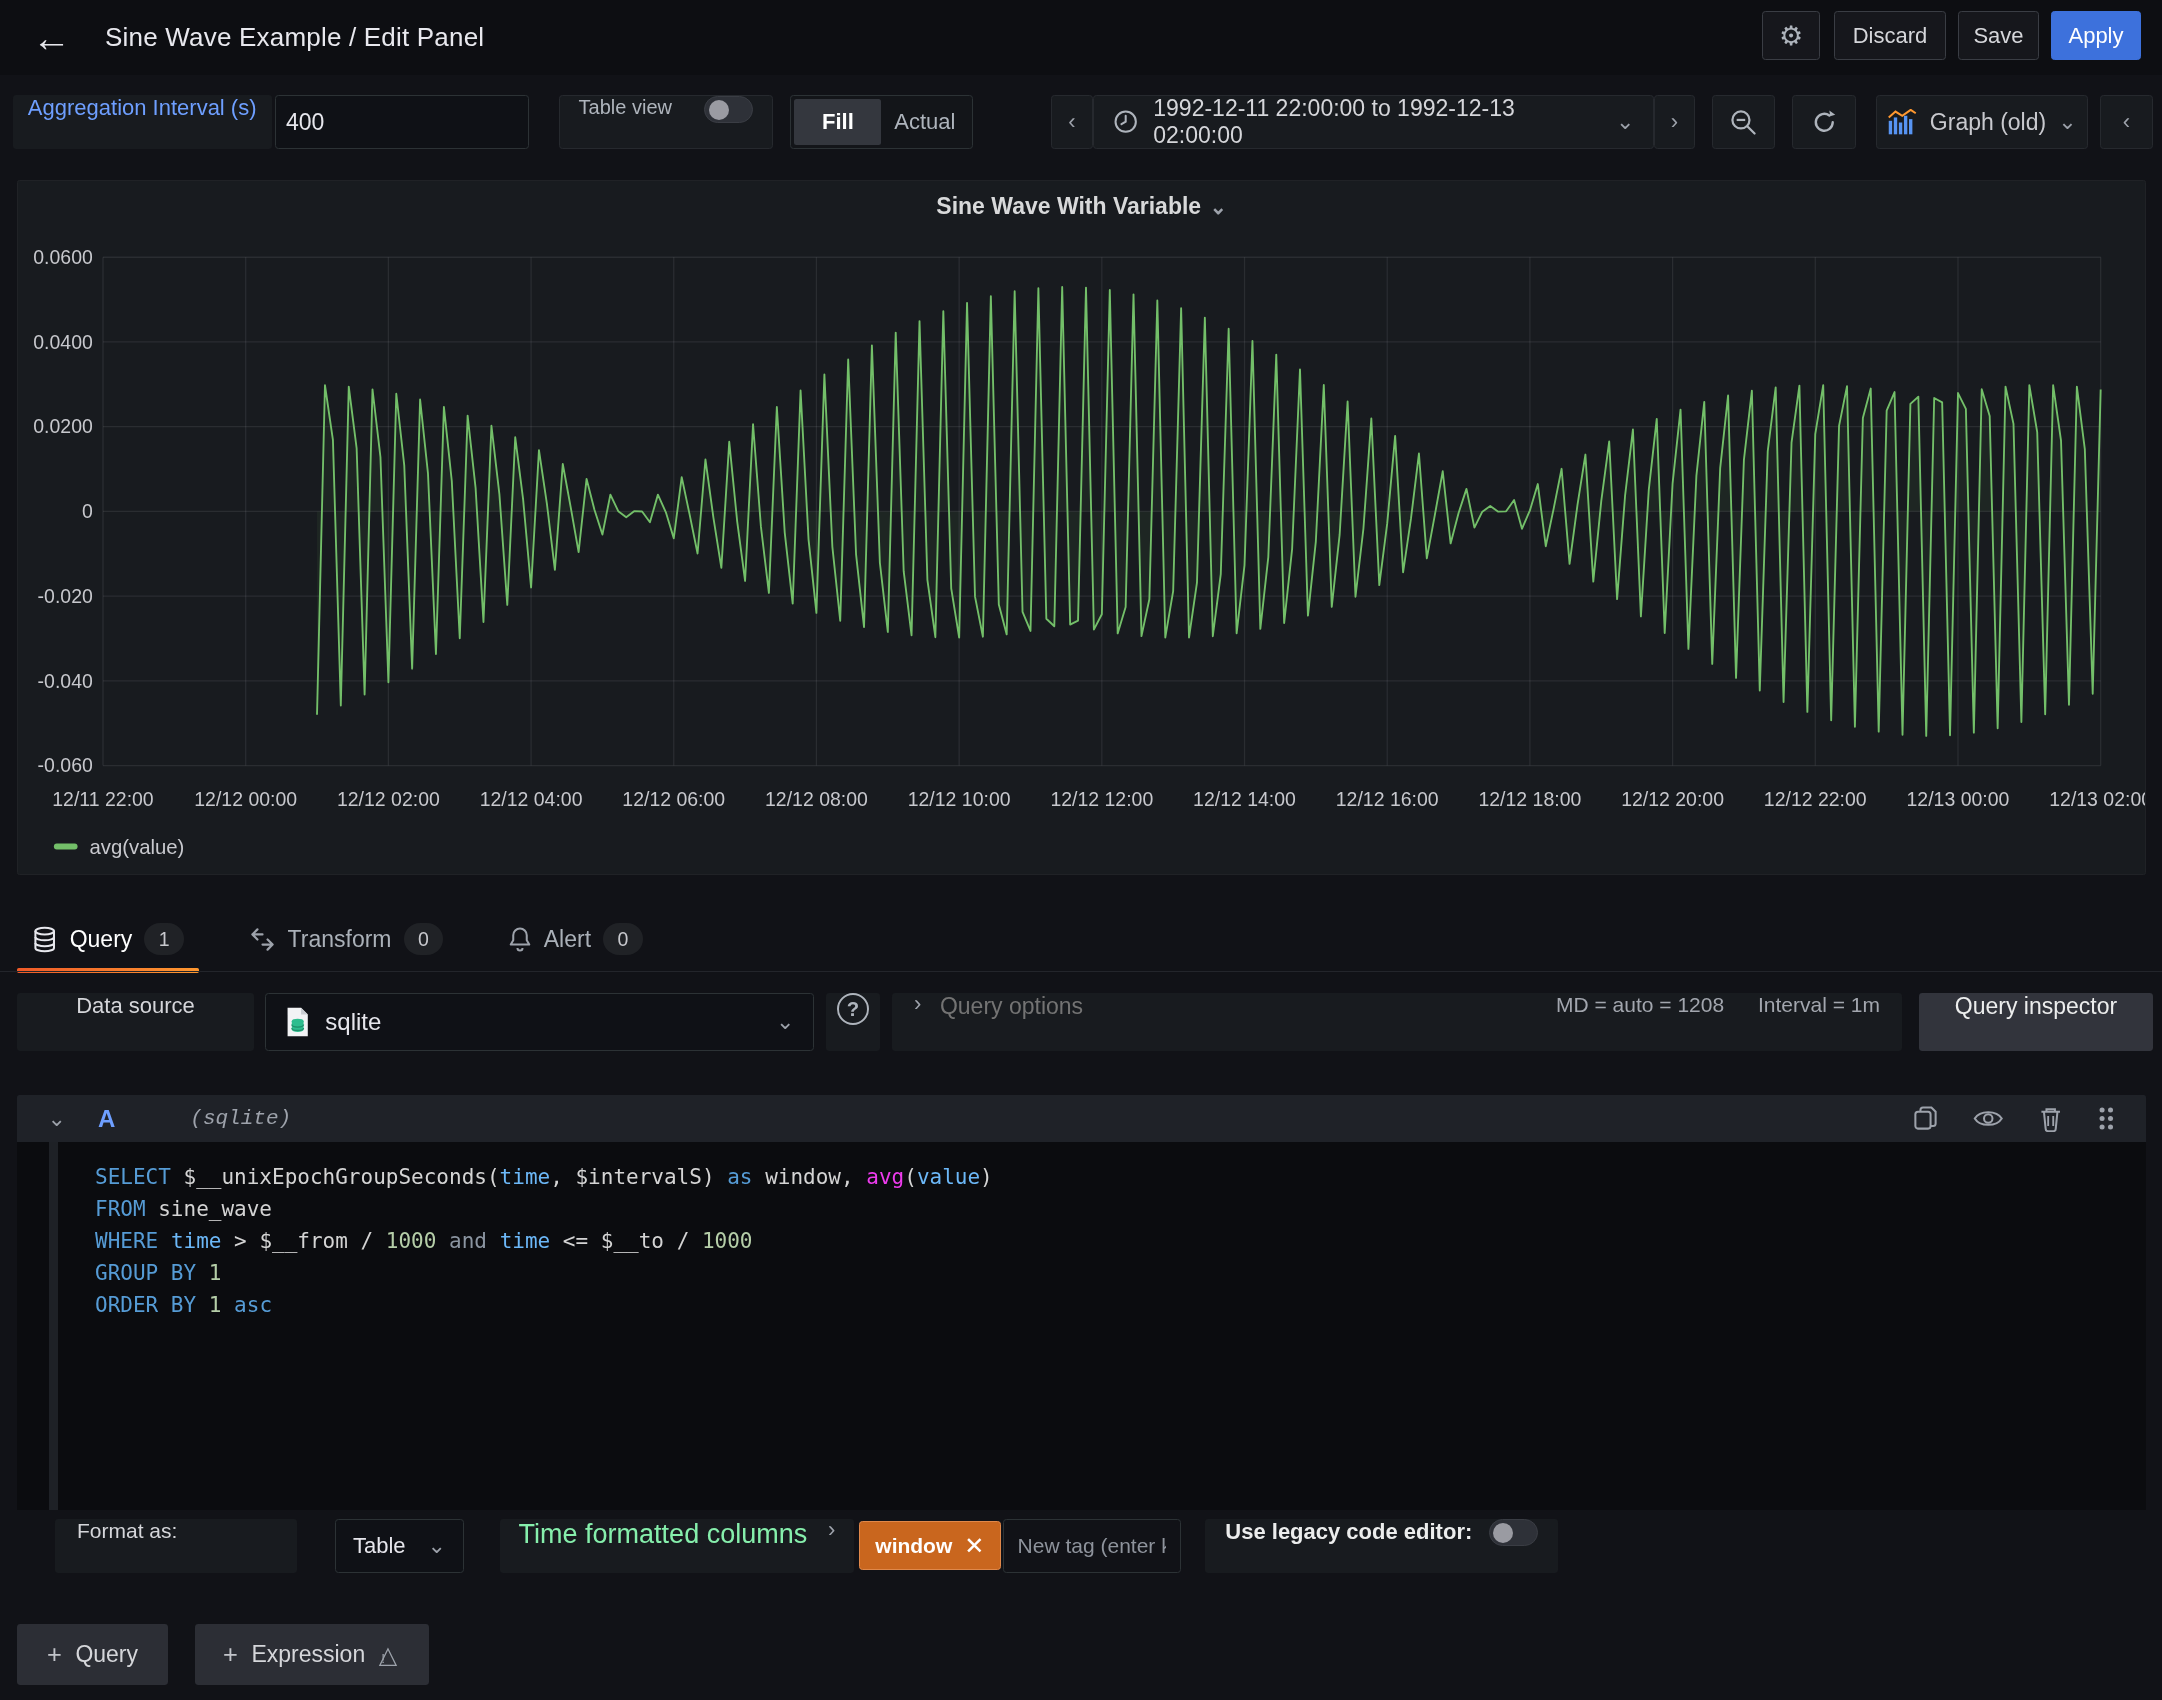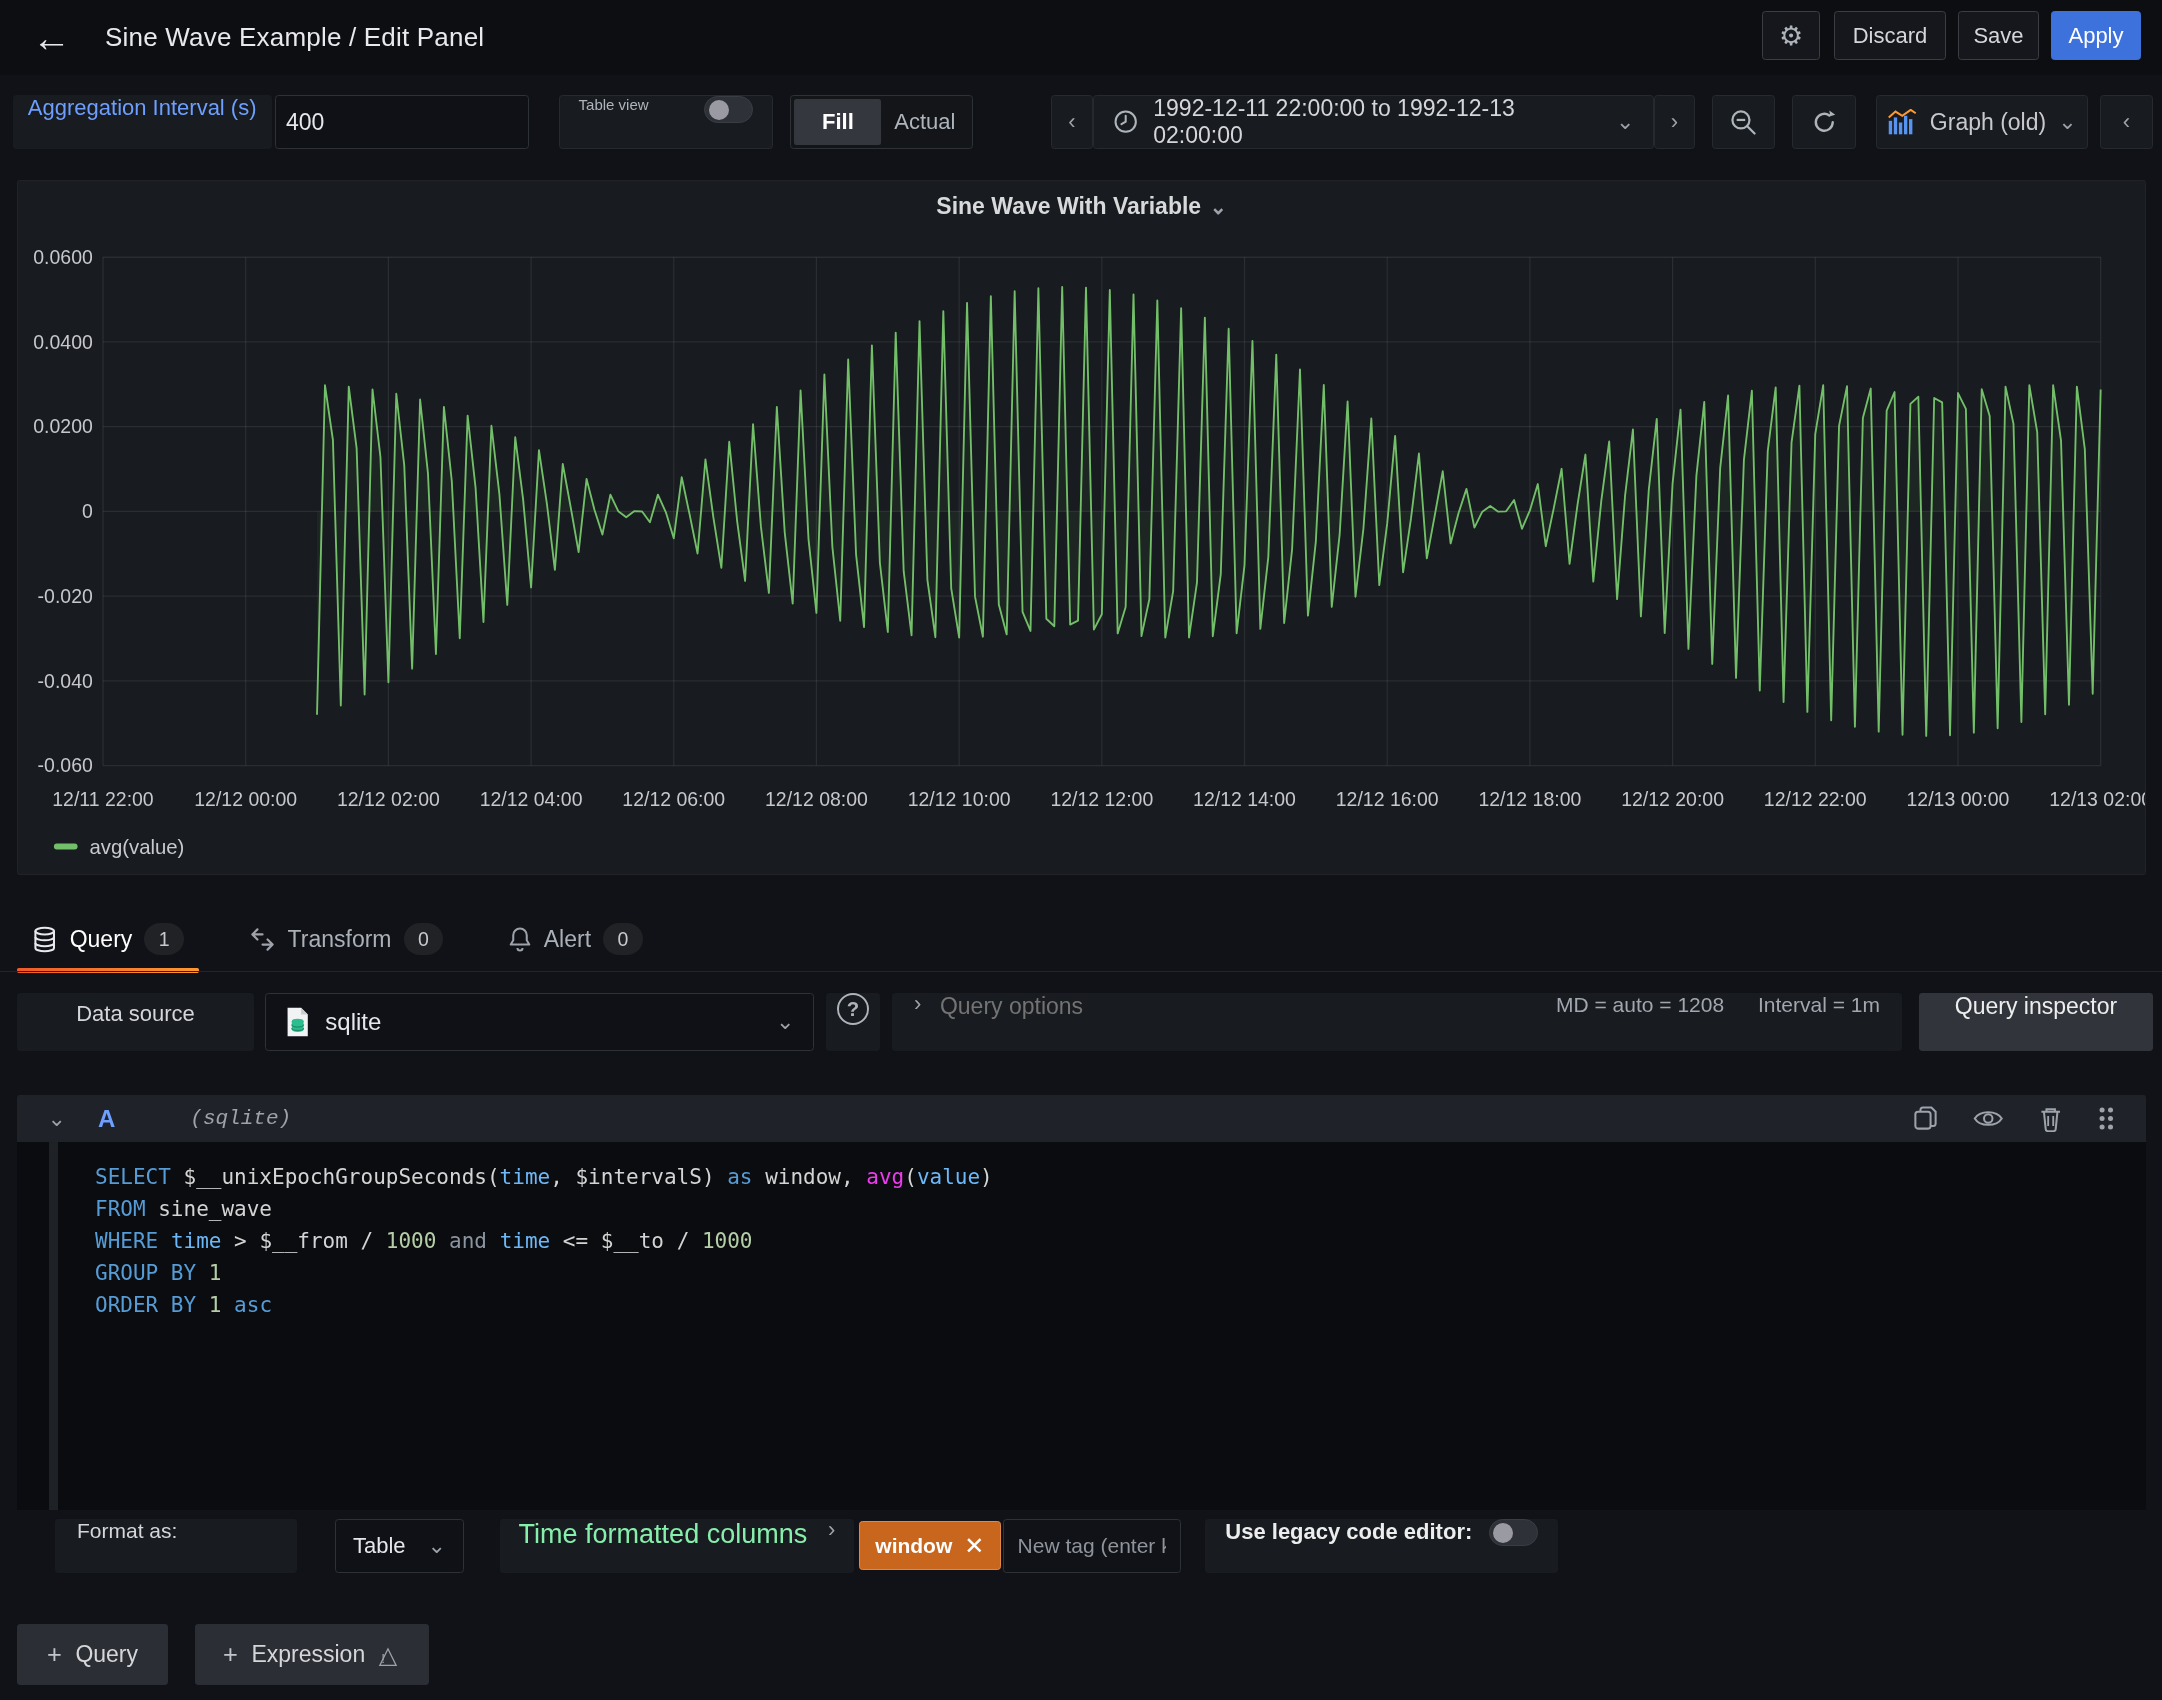--- a/index.html
+++ b/index.html
@@ -36,21 +36,21 @@
   
   .tab { display:flex; align-items:center; gap:12px; height:54px; padding:0 15.3px; cursor:pointer; position:relative; }
   .tab .lbl { font-size:23px; font-weight:500; color:#aab0b8; }
   .tab.active .lbl { color:#fff; }
   .badge { background:#202226; border-radius:17px; padding:4.2px 14.4px; font-size:19.5px; color:#c8c9ce; }
   .underline { position:absolute; left:0; bottom:-6.8px; height:5.1px; width:100%; border-radius:1.7px;
                background:linear-gradient(90deg,#f05a28,#ff9830); }
   .tabdivider { left:0; top:971px; width:2163px; height:0.8px; background:#23252b; }
 
   
-  .dslabel { font-size:22px; font-weight:500; color:#d5d6da;margin-top:8px; }
+  .dslabel { font-size:22px; font-weight:500; color:#d5d6da; }
   .link { color:#737373; font-weight:500; font-size:23px; }
   .dim { color:#a2a6ae; font-size:21px; }
 
   
   .qheader { background:#1f2228; border-radius:2.5px 2.5px 0 0; height:47px; display:flex; align-items:center; }
   .qref { color:#6e9fff; font-weight:700; font-size:24px; }
   .qname { color:#9da2ab; font-style:italic; font-size:21px; }
   .editor { background:#0b0c0f; position:relative; }
   .gutter { position:absolute; left:32px; top:0; width:8.5px; height:100%; background:#1e2126; }
   .code { font-family:"DejaVu Sans Mono", monospace; font-size:21px; line-height:32px; padding:18.6px 0 0 78px; white-space:pre; }
@@ -87,21 +87,21 @@
     <div class="abs hbtn" style="left:1958px;top:11px;width:81px;">Save</div>
     <div class="abs hbtn primary" style="left:2051px;top:11px;width:90px;">Apply</div>
   </div>
 
   <div class="abs box" style="left:12.7px;top:95px;width:259px;justify-content:center;">
     <span style="color:#6e9fff;font-size:22px;font-weight:500;">Aggregation Interval (s)</span>
   </div>
   <div class="abs inputbox" style="left:275px;top:95px;width:254px;padding-left:10px;font-size:23px;">400</div>
 
   <div class="abs box" style="left:559px;top:95px;width:214px;justify-content:space-between;padding:0 18.6px;border:0.8px solid #26292e;">
-    <span style="font-size:15px;color:#aeb4bc;">Table view</span>
+    <span style="font-size:20px;color:#aeb4bc;">Table view</span>
     <span class="toggle">
         <span class="knob"></span>
       </span>
   </div>
 
   <div class="abs seg" style="left:790px;top:95px;">
     <div class="opt sel">Fill</div>
     <div class="opt">Actual</div>
   </div>
 

